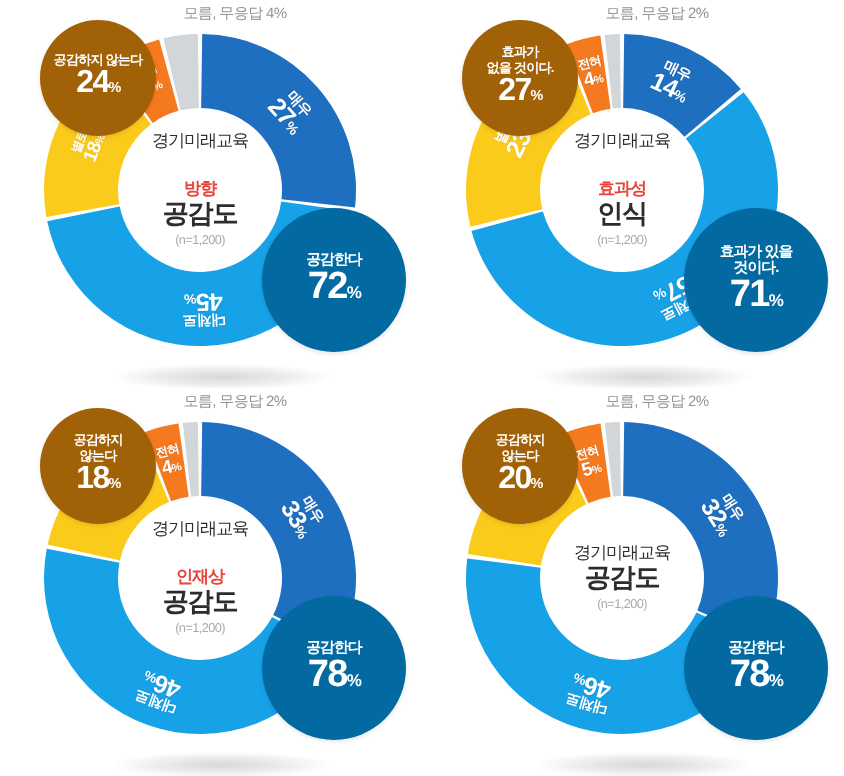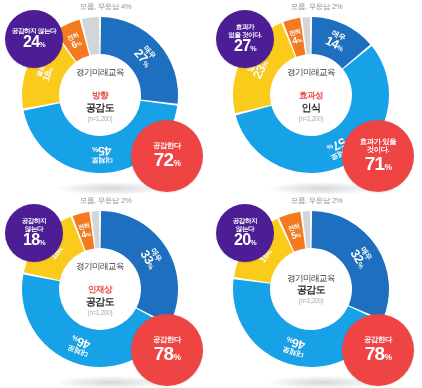--- a/index.html
+++ b/index.html
@@ -14,20 +14,21 @@
   #grid{
     width:422px;height:388px;
     display:grid;
     grid-template-columns:211px 211px;
     grid-template-rows:194px 194px;
   }
   .panel{
     position:relative;
     width:211px;height:194px;
     overflow:hidden;
+    padding-left:24px;
   }
 
   
   .dk-label{
     position:absolute;
     top:2px;left:0;right:0;
     text-align:center;
     font-size:7.5px;
     color:#8f9398;
     letter-spacing:-0.3px;
@@ -58,21 +59,21 @@
     background:#ffffff;
     display:flex;
     flex-direction:column;
     align-items:center;
     justify-content:center;
     line-height:1.12;
     text-align:center;
   }
   .hub-l1{font-size:8.6px;font-weight:normal;color:#2d2d2d;letter-spacing:-0.6px;white-space:nowrap;}
   .hub-l2{font-size:8.6px;font-weight:bold;color:#e8463c;letter-spacing:-0.6px;white-space:nowrap;margin-top:14px;display:flex;align-items:center;gap:1.5px;}
-  .hub-l3{font-size:10px;font-weight:bold;color:#2d2d2d;letter-spacing:-0.6px;white-space:nowrap;margin-top:1px;}
+  .hub-l3{font-size:13px;font-weight:bold;color:#2d2d2d;letter-spacing:-0.6px;white-space:nowrap;margin-top:1px;}
   .hub-n{font-size:6.4px;color:#a7abaf;letter-spacing:-0.3px;margin-top:2px;white-space:nowrap;}
   .badge{
     display:inline-block;
     font-size:4.2px;font-weight:bold;color:#ffffff;
     padding:0.8px 1.6px;border-radius:1.5px;
     letter-spacing:-0.2px;line-height:1.1;
     vertical-align:middle;
   }
 
   
@@ -100,22 +101,22 @@
     align-items:center;justify-content:center;
     color:#ffffff;text-align:center;
     line-height:1.06;
     box-shadow:0 1px 2px rgba(0,0,0,.10);
   }
   .bubble .bnm{font-size:7.4px;font-weight:bold;letter-spacing:-0.45px;white-space:nowrap;}
   .bubble .bvl{font-size:19px;font-weight:bold;letter-spacing:-0.8px;margin-top:0px;}
   .bubble .bvl .pc{font-size:8.5px;font-weight:bold;}
   .bubble.two .bnm{line-height:1.08;}
 
-  .bubble-pos{position:absolute;width:72px;height:72px;left:131px;top:120px;background:#ef4444;}
-  .bubble-neg{position:absolute;width:58px;height:58px;left:5px;top:10px;background:#4c1d95;}
+  .bubble-pos{position:absolute;width:72px;height:72px;left:131px;top:104px;background:#0369a1;}
+  .bubble-neg{position:absolute;width:58px;height:58px;left:20px;top:10px;background:#a16207;}
   .bubble-neg .bnm{font-size:6.6px;letter-spacing:-0.45px;}
   .bubble-neg .bvl{font-size:16px;}
   .bubble-neg .bvl .pc{font-size:7.2px;}
 </style>
 </head>
 <body>
 
 <div id="grid">
     <div class="panel">
       <div class="dk-label">모름, 무응답 4%</div>

